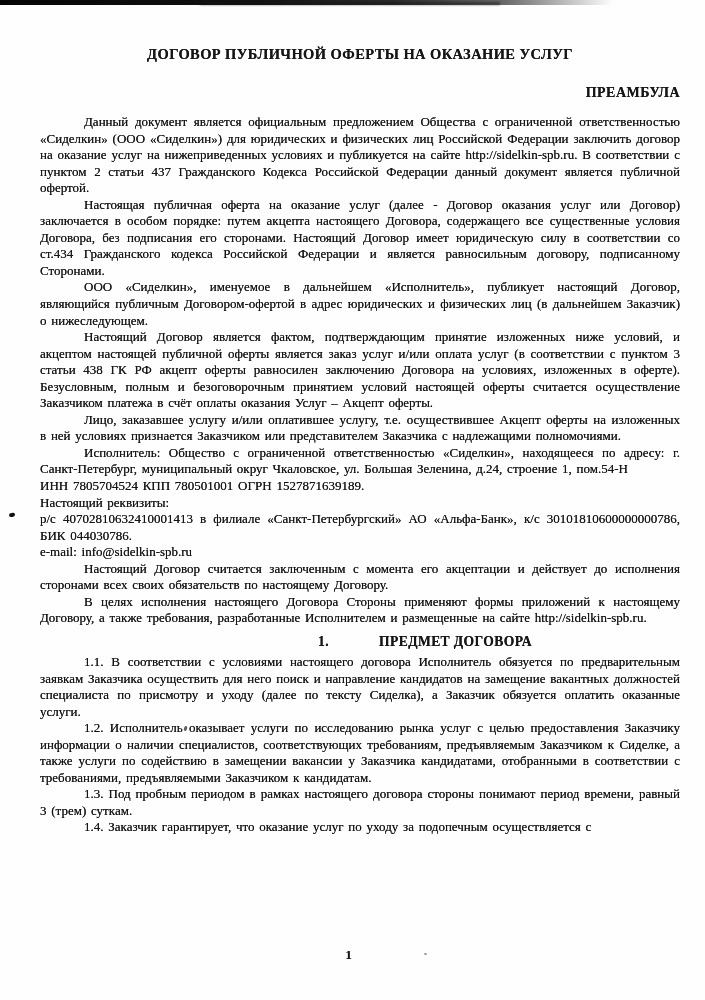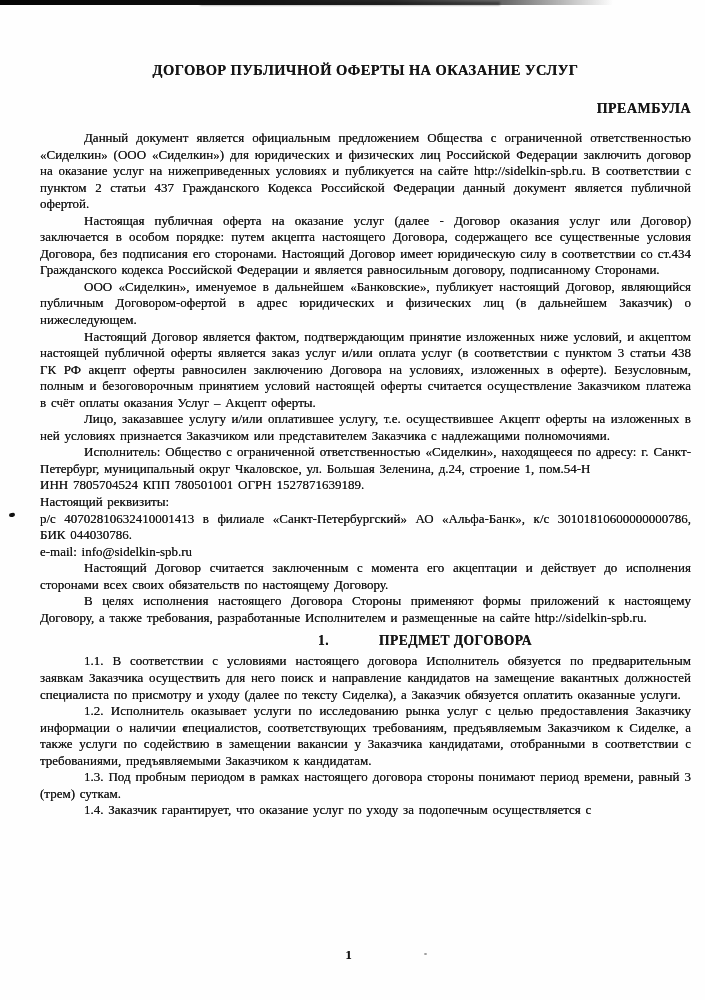--- a/index.html
+++ b/index.html
@@ -47,22 +47,22 @@
   }
   .speck-b {
     position: absolute;
     left: 424px; top: 953px;
     width: 3px; height: 2px;
     background: #9a9a9a;
     border-radius: 50%;
   }
   .content {
     position: absolute;
-    top: 16px; left: 0; right: 0;
-    padding: 46px 14px 0 40px;
+    top: 0; left: 0; right: 0;
+    padding: 46px 25px 0 40px;
     text-shadow: 0 0 0.55px rgba(15,15,15,0.85);
   }
   .doc-title {
     text-align: center;
     font-weight: bold;
     font-size: 14.5px;
     letter-spacing: 0.4px;
     margin: 0 0 0 0;
   }
   .doc-subtitle {
@@ -111,21 +111,21 @@
   <div class="speck-a"></div>
   <div class="speck-b"></div>
 
   <div class="content">
     <h1 class="doc-title">ДОГОВОР ПУБЛИЧНОЙ ОФЕРТЫ НА ОКАЗАНИЕ УСЛУГ</h1>
     <h2 class="doc-subtitle">ПРЕАМБУЛА</h2>
 
     <div class="paragraphs">
         <p>Данный документ является официальным предложением Общества с ограниченной ответственностью «Сиделкин» (ООО «Сиделкин») для юридических и физических лиц Российской Федерации заключить договор на оказание услуг на нижеприведенных условиях и публикуется на сайте http://sidelkin-spb.ru. В соответствии с пунктом 2 статьи 437 Гражданского Кодекса Российской Федерации данный документ является публичной офертой.</p>
         <p>Настоящая публичная оферта на оказание услуг (далее - Договор оказания услуг или Договор) заключается в особом порядке: путем акцепта настоящего Договора, содержащего все существенные условия Договора, без подписания его сторонами. Настоящий Договор имеет юридическую силу в соответствии со ст.434 Гражданского кодекса Российской Федерации и является равносильным договору, подписанному Сторонами.</p>
-        <p>ООО «Сиделкин», именуемое в дальнейшем «Банковские», публикует настоящий Договор, являющийся публичным Договором-офертой в адрес юридических и физических лиц (в дальнейшем Заказчик) о нижеследующем.</p>
+        <p>ООО «Сиделкин», именуемое в дальнейшем «Исполнитель», публикует настоящий Договор, являющийся публичным Договором-офертой в адрес юридических и физических лиц (в дальнейшем Заказчик) о нижеследующем.</p>
         <p>Настоящий Договор является фактом, подтверждающим принятие изложенных ниже условий, и акцептом настоящей публичной оферты является заказ услуг и/или оплата услуг (в соответствии с пунктом 3 статьи 438 ГК РФ акцепт оферты равносилен заключению Договора на условиях, изложенных в оферте). Безусловным, полным и безоговорочным принятием условий настоящей оферты считается осуществление Заказчиком платежа в счёт оплаты оказания Услуг – Акцепт оферты.</p>
         <p>Лицо, заказавшее услугу и/или оплатившее услугу, т.е. осуществившее Акцепт оферты на изложенных в ней условиях признается Заказчиком или представителем Заказчика с надлежащими полномочиями.</p>
         <p>Исполнитель: Общество с ограниченной ответственностью «Сиделкин», находящееся по адресу: г. Санкт-Петербург, муниципальный округ Чкаловское, ул. Большая Зеленина, д.24, строение 1, пом.54-Н</p>
         <p class="flush">ИНН 7805704524  КПП 780501001 ОГРН 1527871639189.</p>
         <p class="flush">Настоящий реквизиты:</p>
         <p class="flush">р/с 40702810632410001413 в филиале «Санкт-Петербургский» АО «Альфа-Банк», к/с 30101810600000000786, БИК 044030786.</p>
         <p class="flush">e-mail: info@sidelkin-spb.ru</p>
         <p>Настоящий Договор считается заключенным с момента его акцептации и действует до исполнения сторонами всех своих обязательств по настоящему Договору.</p>
         <p>В целях исполнения настоящего Договора Стороны применяют формы приложений к настоящему Договору, а также требования, разработанные Исполнителем и размещенные на сайте http://sidelkin-spb.ru.</p>
       </div>

